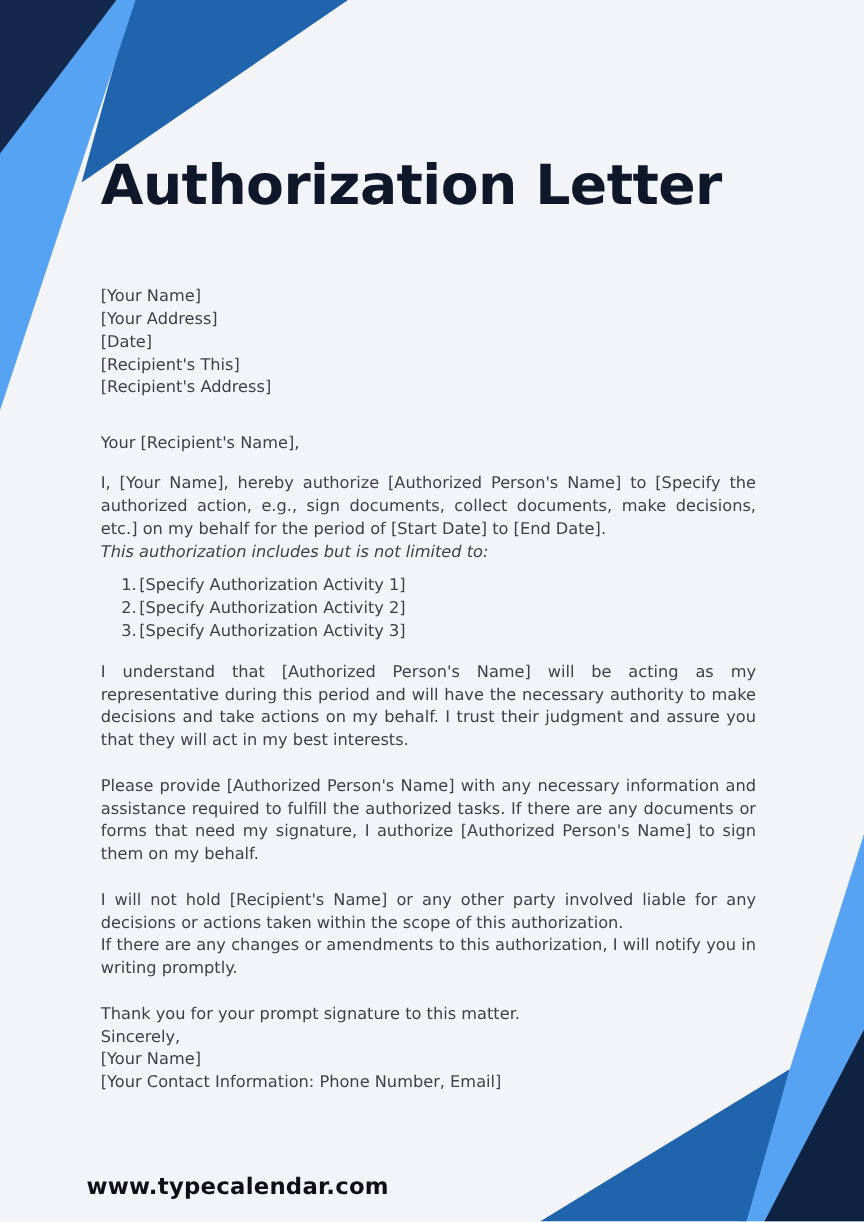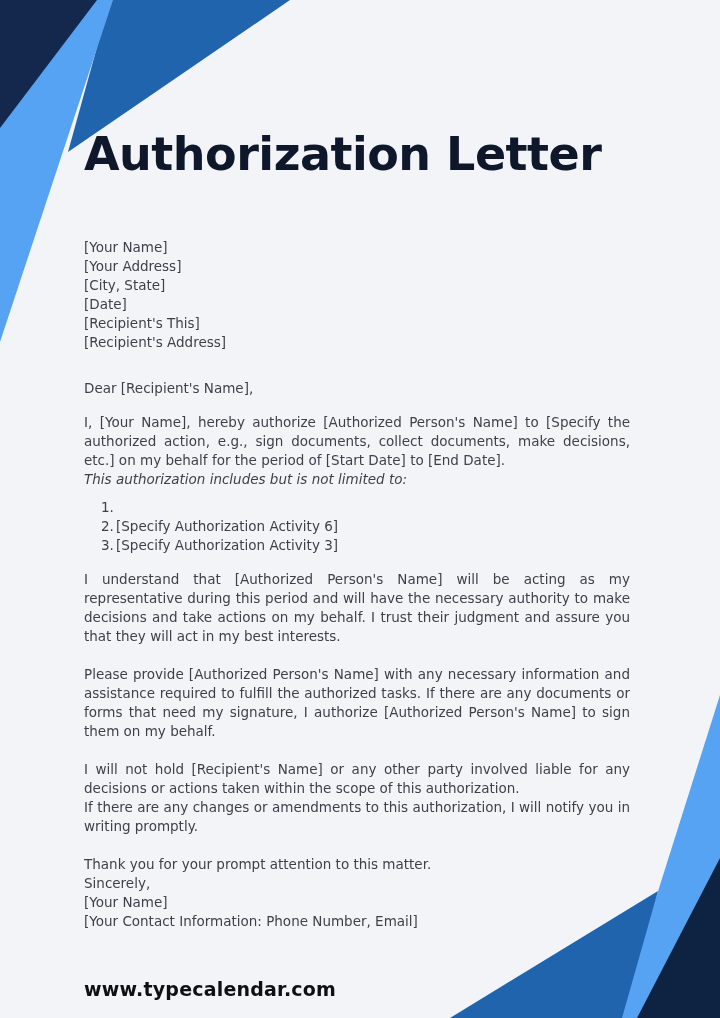--- a/index.html
+++ b/index.html
@@ -30,21 +30,21 @@
   .para{margin-top:15px;text-align:justify;}
   .para + .para{margin-top:19px;}
   .no-indent-line{text-align:left;font-style:italic;}
   .auth-list{margin-top:9px;padding-left:17px;}
   .auth-list .li{display:flex;height:19px;}
   .auth-list .num{width:15px;flex:none;}
   .closing-block{}
   .closing-block div{height:19px;}
   .thanks{margin-top:19px;}
   .site-footer{
-    position:absolute;left:84px;top:978px;
+    position:absolute;left:72px;top:978px;
     font-size:19px;line-height:22px;font-weight:bold;
     color:#101014;letter-spacing:0.2px;
   }
 </style>
 </head>
 <body>
 
 <div class="page">
 
   <svg class="corner-shapes" viewBox="0 0 720 1018" xmlns="http://www.w3.org/2000/svg">
@@ -56,57 +56,57 @@
     <polygon points="450,1018 658,891 622,1018" fill="#2064ae"></polygon>
   </svg>
 
   <div class="content">
 
     <h1 class="doc-title">Authorization Letter</h1>
 
     <div class="address-block">
       <div>[Your Name]</div>
       <div>[Your Address]</div>
-      <div>[City, State]</div>
       <div>[Date]</div>
       <div>[Recipient's This]</div>
       <div>[Recipient's Address]</div>
     </div>
 
-    <div class="salutation">Dear [Recipient's Name],</div>
+    <div class="salutation">Your [Recipient's Name],</div>
 
     <div class="para">
       <span>I, [Your Name], hereby authorize [Authorized Person's Name] to [Specify the authorized action, e.g., sign documents, collect documents, make decisions, etc.] on my behalf for the period of [Start Date] to [End Date].</span>
       <div class="no-indent-line">This authorization includes but is not limited to:</div>
     </div>
 
     <div class="auth-list">
       <div class="li">
         <span class="num">1.</span>
+        <span>[Specify Authorization Activity 1]</span>
       </div>
       <div class="li">
         <span class="num">2.</span>
-        <span>[Specify Authorization Activity 6]</span>
+        <span>[Specify Authorization Activity 2]</span>
       </div>
       <div class="li">
         <span class="num">3.</span>
         <span>[Specify Authorization Activity 3]</span>
       </div>
     </div>
 
     <div class="para">I understand that [Authorized Person's Name] will be acting as my representative during this period and will have the necessary authority to make decisions and take actions on my behalf. I trust their judgment and assure you that they will act in my best interests.</div>
 
     <div class="para">Please provide [Authorized Person's Name] with any necessary information and assistance required to fulfill the authorized tasks. If there are any documents or forms that need my signature, I authorize [Authorized Person's Name] to sign them on my behalf.</div>
 
     <div class="para">
       <div style="text-align:justify;">I will not hold [Recipient's Name] or any other party involved liable for any decisions or actions taken within the scope of this authorization.</div>
       <div style="text-align:justify;">If there are any changes or amendments to this authorization, I will notify you in writing promptly.</div>
     </div>
 
-    <div class="thanks">Thank you for your prompt attention to this matter.</div>
+    <div class="thanks">Thank you for your prompt signature to this matter.</div>
 
     <div class="closing-block">
       <div>Sincerely,</div>
       <div>[Your Name]</div>
       <div>[Your Contact Information: Phone Number, Email]</div>
     </div>
 
   </div>
 
   <div class="site-footer">www.typecalendar.com</div>

